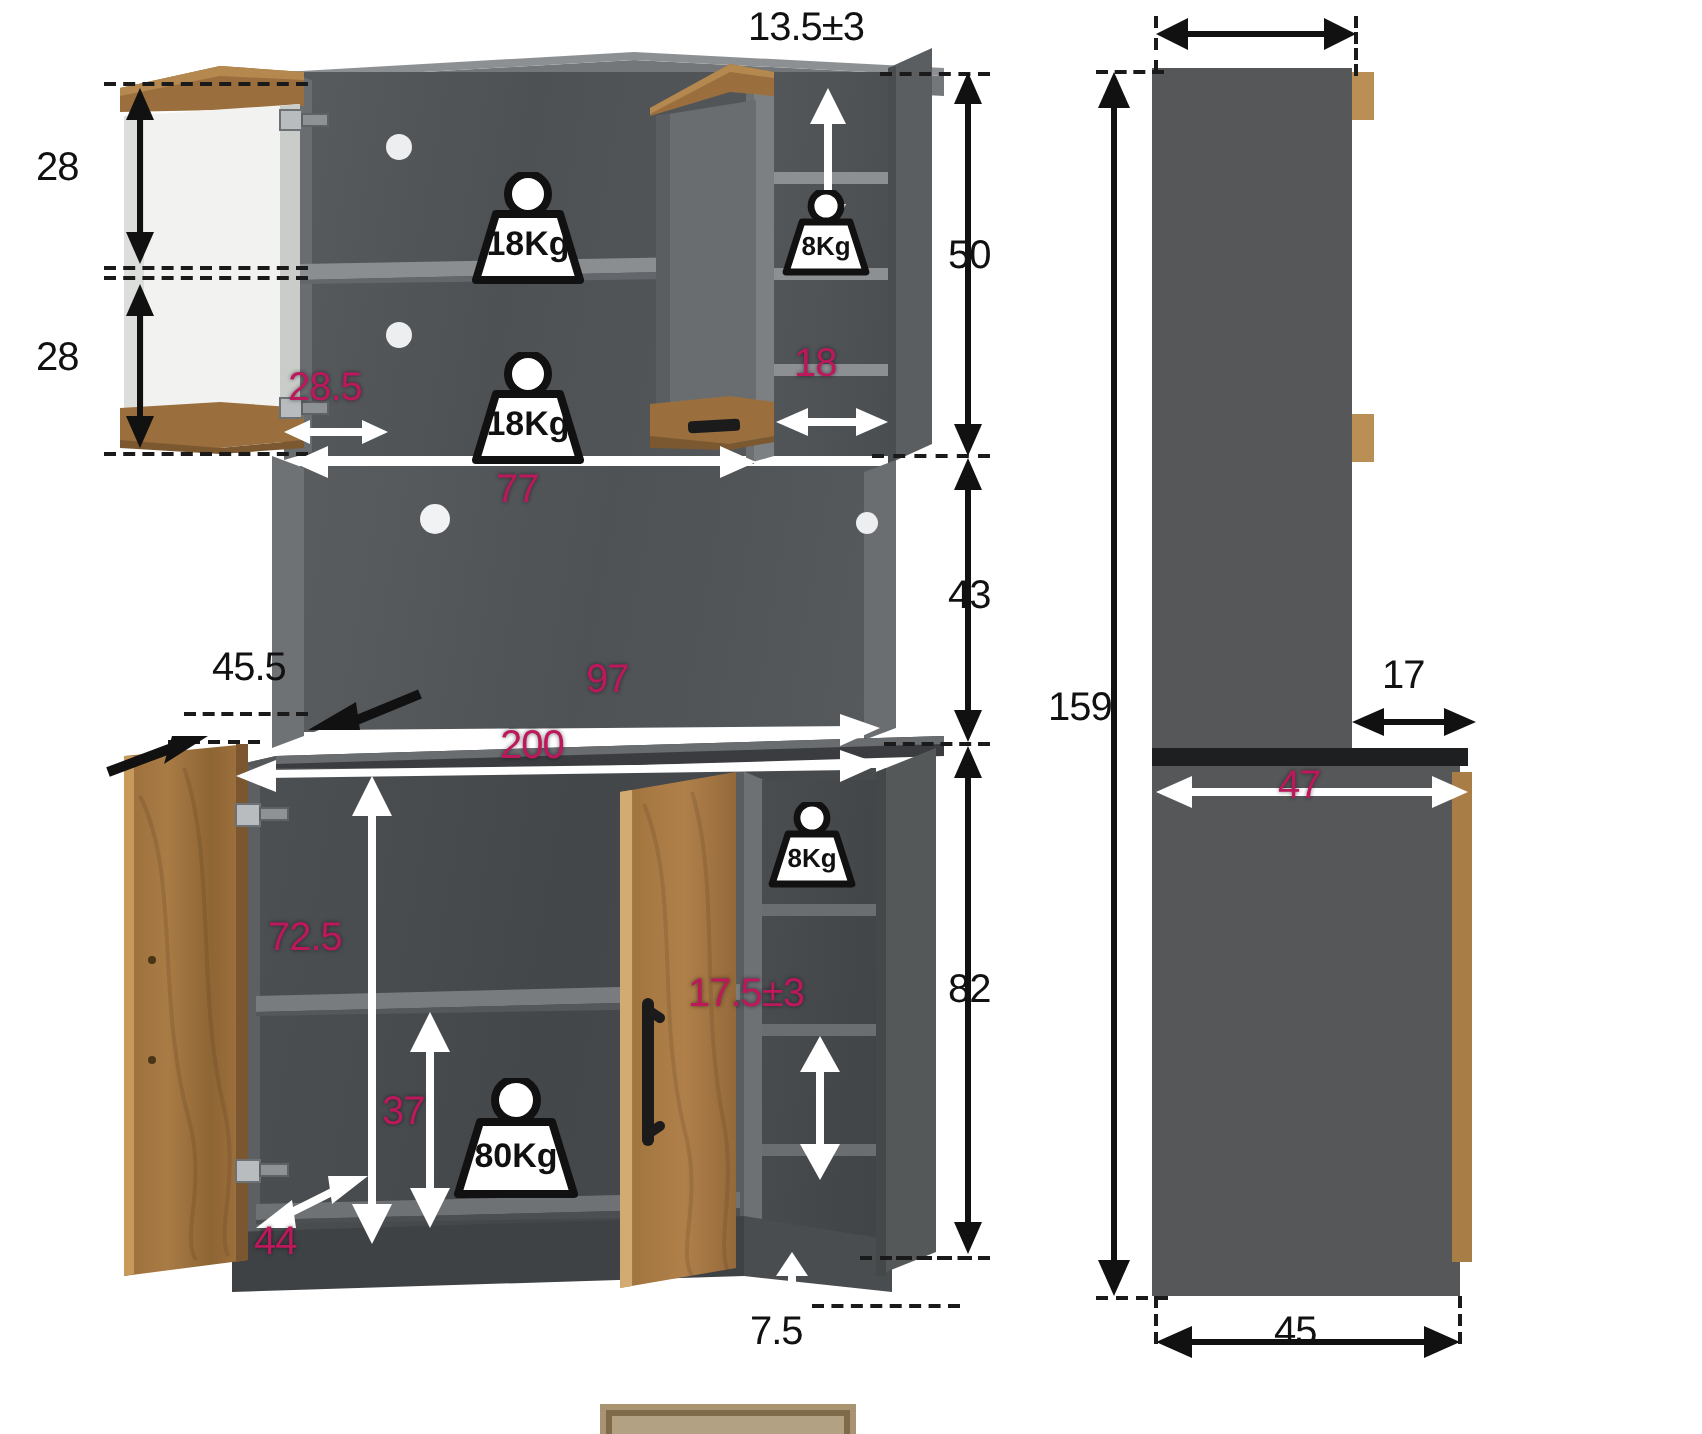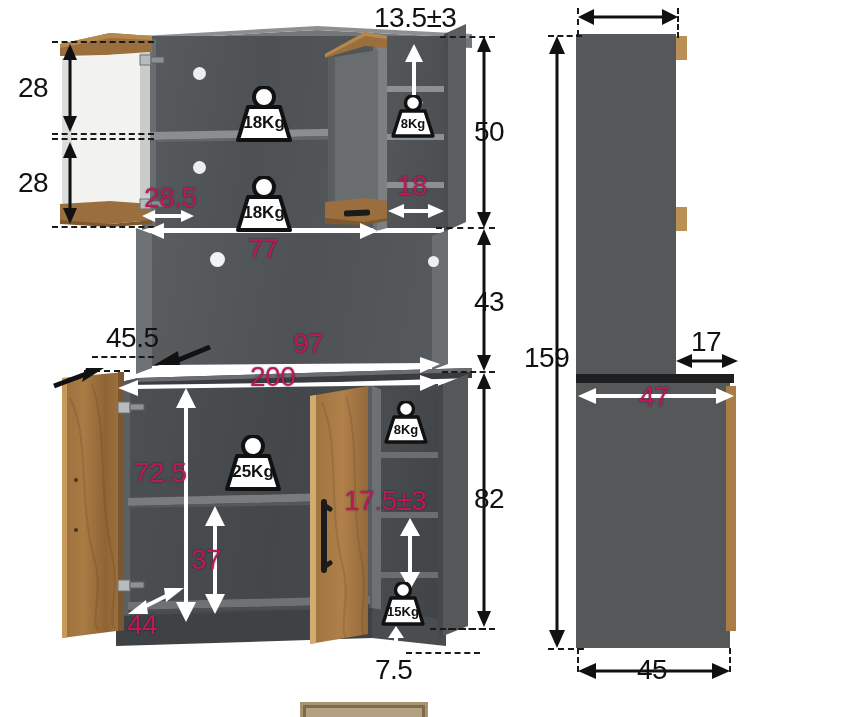--- a/index.html
+++ b/index.html
@@ -14,21 +14,21 @@
     width: 851px;
     height: 717px;
     background: #ffffff;
     overflow: hidden;
   }
 
   
   .dim {
     position: absolute;
     font-family: "Liberation Sans", sans-serif;
-    font-size: 28px;
+    font-size: 20px;
     color: #111;
     white-space: nowrap;
     letter-spacing: -0.5px;
     line-height: 1;
   }
   .dim.white {
     color: #be185d;
     text-shadow: 0 0 2px rgba(0,0,0,.55);
     text-align: center;
   }
@@ -523,38 +523,31 @@
 
   <div class="wt" style="left:413px; top:117px; width:54px; height:44px;">
     <svg width="54" height="44" viewBox="0 0 54 44">
       <circle cx="27" cy="8" r="7.5" fill="#fff" stroke="#111" stroke-width="3.4"></circle>
       <path d="M15,16 L39,16 L47,41 L7,41 Z" fill="#fff" stroke="#111" stroke-width="3.4" stroke-linejoin="round"></path>
     </svg>
     <span class="lbl" style="font-size:13px; top:63%;">8Kg</span>
   </div>
 
 
-  <div class="wt" style="left:253px; top:464px; width:72px; height:58px;">
-    <svg width="72" height="58" viewBox="0 0 72 58">
-      <circle cx="36" cy="11" r="10" fill="#fff" stroke="#111" stroke-width="4"></circle>
-      <path d="M20,21 L52,21 L62,54 L10,54 Z" fill="#fff" stroke="#111" stroke-width="4" stroke-linejoin="round"></path>
-    </svg>
-    <span class="lbl" style="font-size:17px; top:62%;">25Kg</span>
-  </div>
-
+
+  <div class="wt" style="left:258px; top:570px; width:78px; height:62px;">
+    <svg width="78" height="62" viewBox="0 0 78 62">
+      <circle cx="39" cy="11" r="10.5" fill="#fff" stroke="#111" stroke-width="4"></circle>
+      <path d="M21,22 L57,22 L68,58 L10,58 Z" fill="#fff" stroke="#111" stroke-width="4" stroke-linejoin="round"></path>
+    </svg>
+    <span class="lbl" style="font-size:17px; top:63%;">80Kg</span>
+  </div>
 
   <div class="wt" style="left:406px; top:423px; width:54px; height:44px;">
     <svg width="54" height="44" viewBox="0 0 54 44">
       <circle cx="27" cy="8" r="7.5" fill="#fff" stroke="#111" stroke-width="3.4"></circle>
       <path d="M15,16 L39,16 L47,41 L7,41 Z" fill="#fff" stroke="#111" stroke-width="3.4" stroke-linejoin="round"></path>
     </svg>
     <span class="lbl" style="font-size:13px; top:63%;">8Kg</span>
   </div>
 
-  <div class="wt" style="left:403px; top:605px; width:56px; height:46px;">
-    <svg width="56" height="46" viewBox="0 0 56 46">
-      <circle cx="28" cy="8" r="7.5" fill="#fff" stroke="#111" stroke-width="3.4"></circle>
-      <path d="M16,16 L40,16 L48,42 L8,42 Z" fill="#fff" stroke="#111" stroke-width="3.4" stroke-linejoin="round"></path>
-    </svg>
-    <span class="lbl" style="font-size:13px; top:63%;">15Kg</span>
-  </div>
 
 </div>
 
 </body></html>

